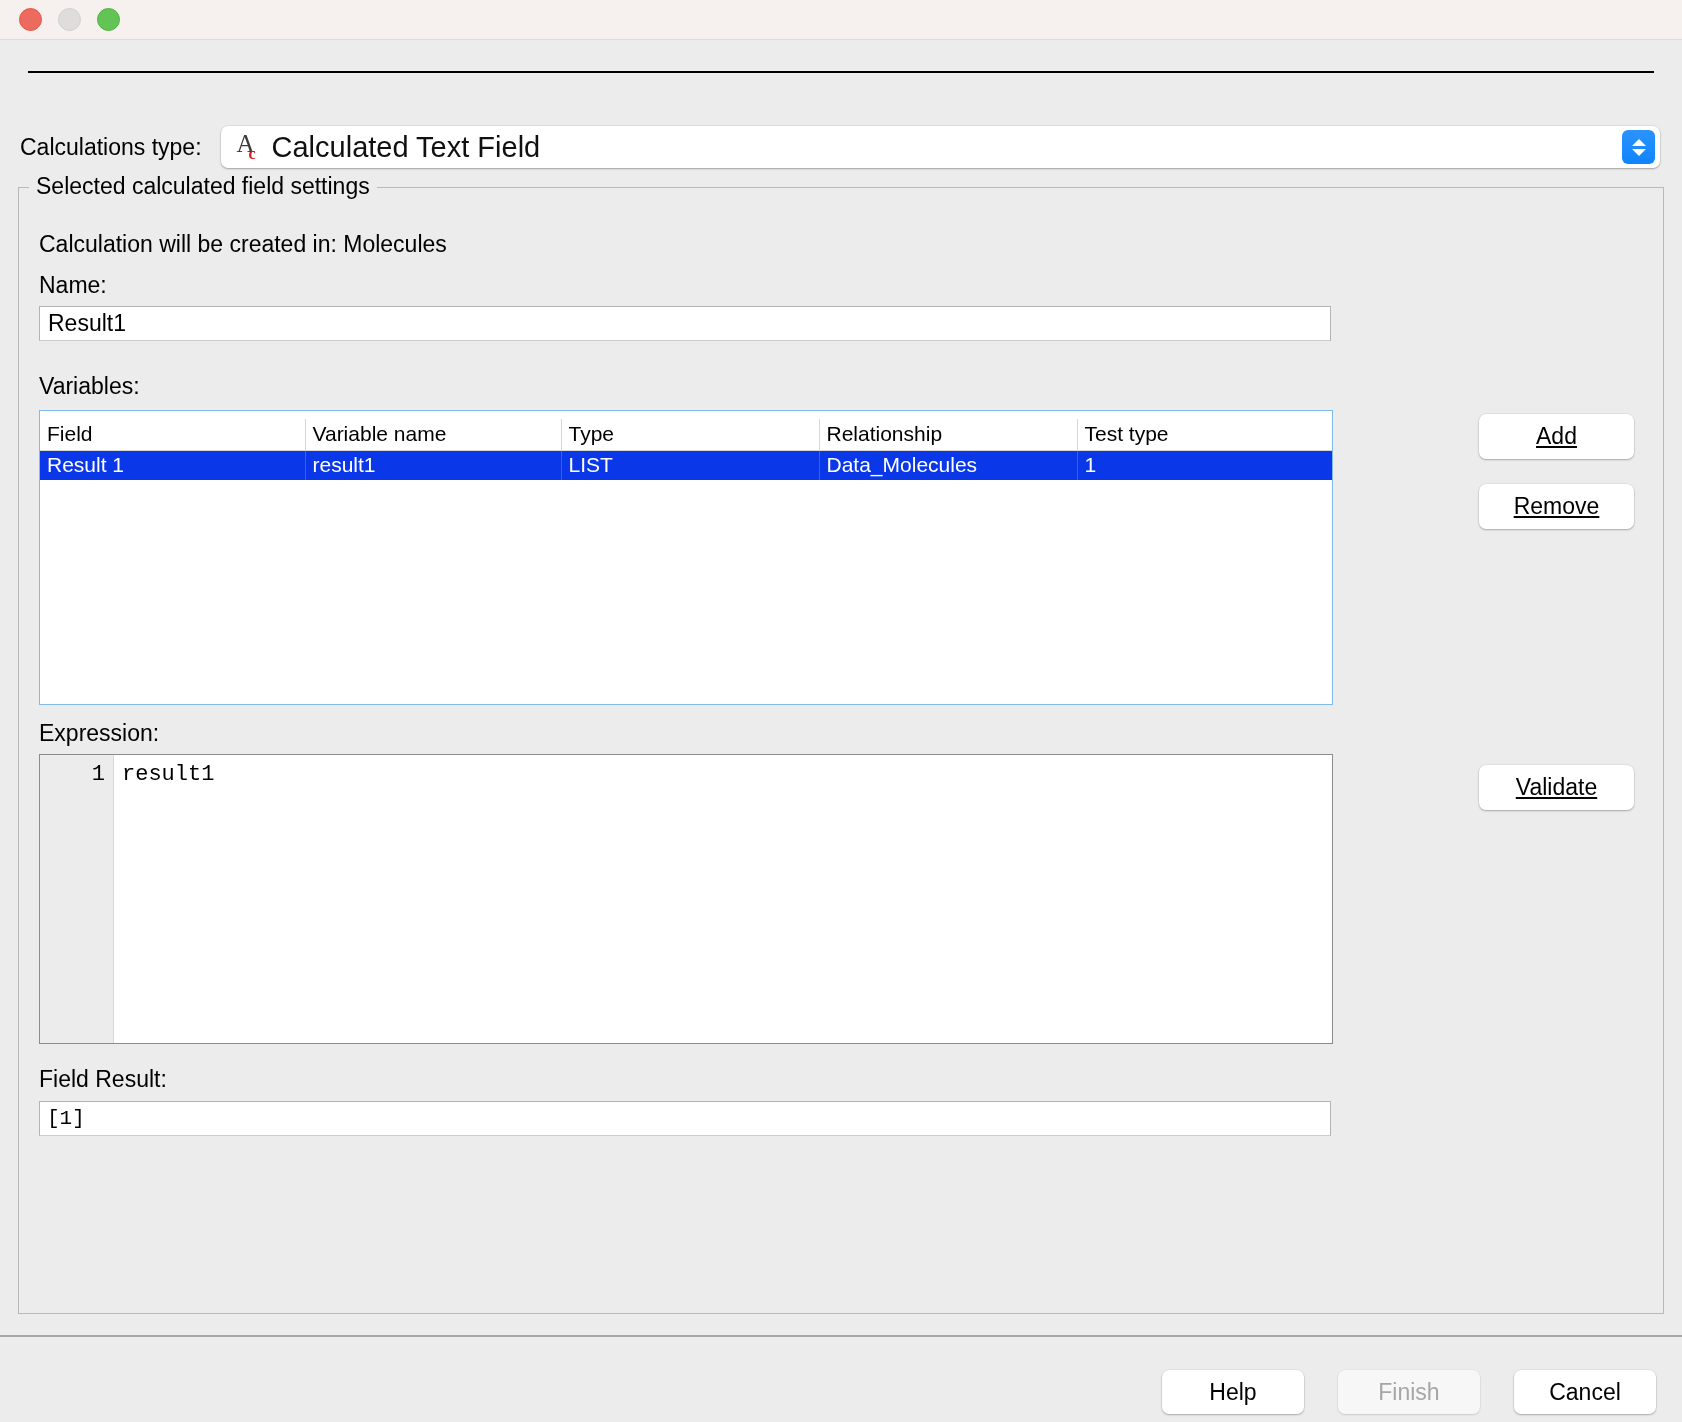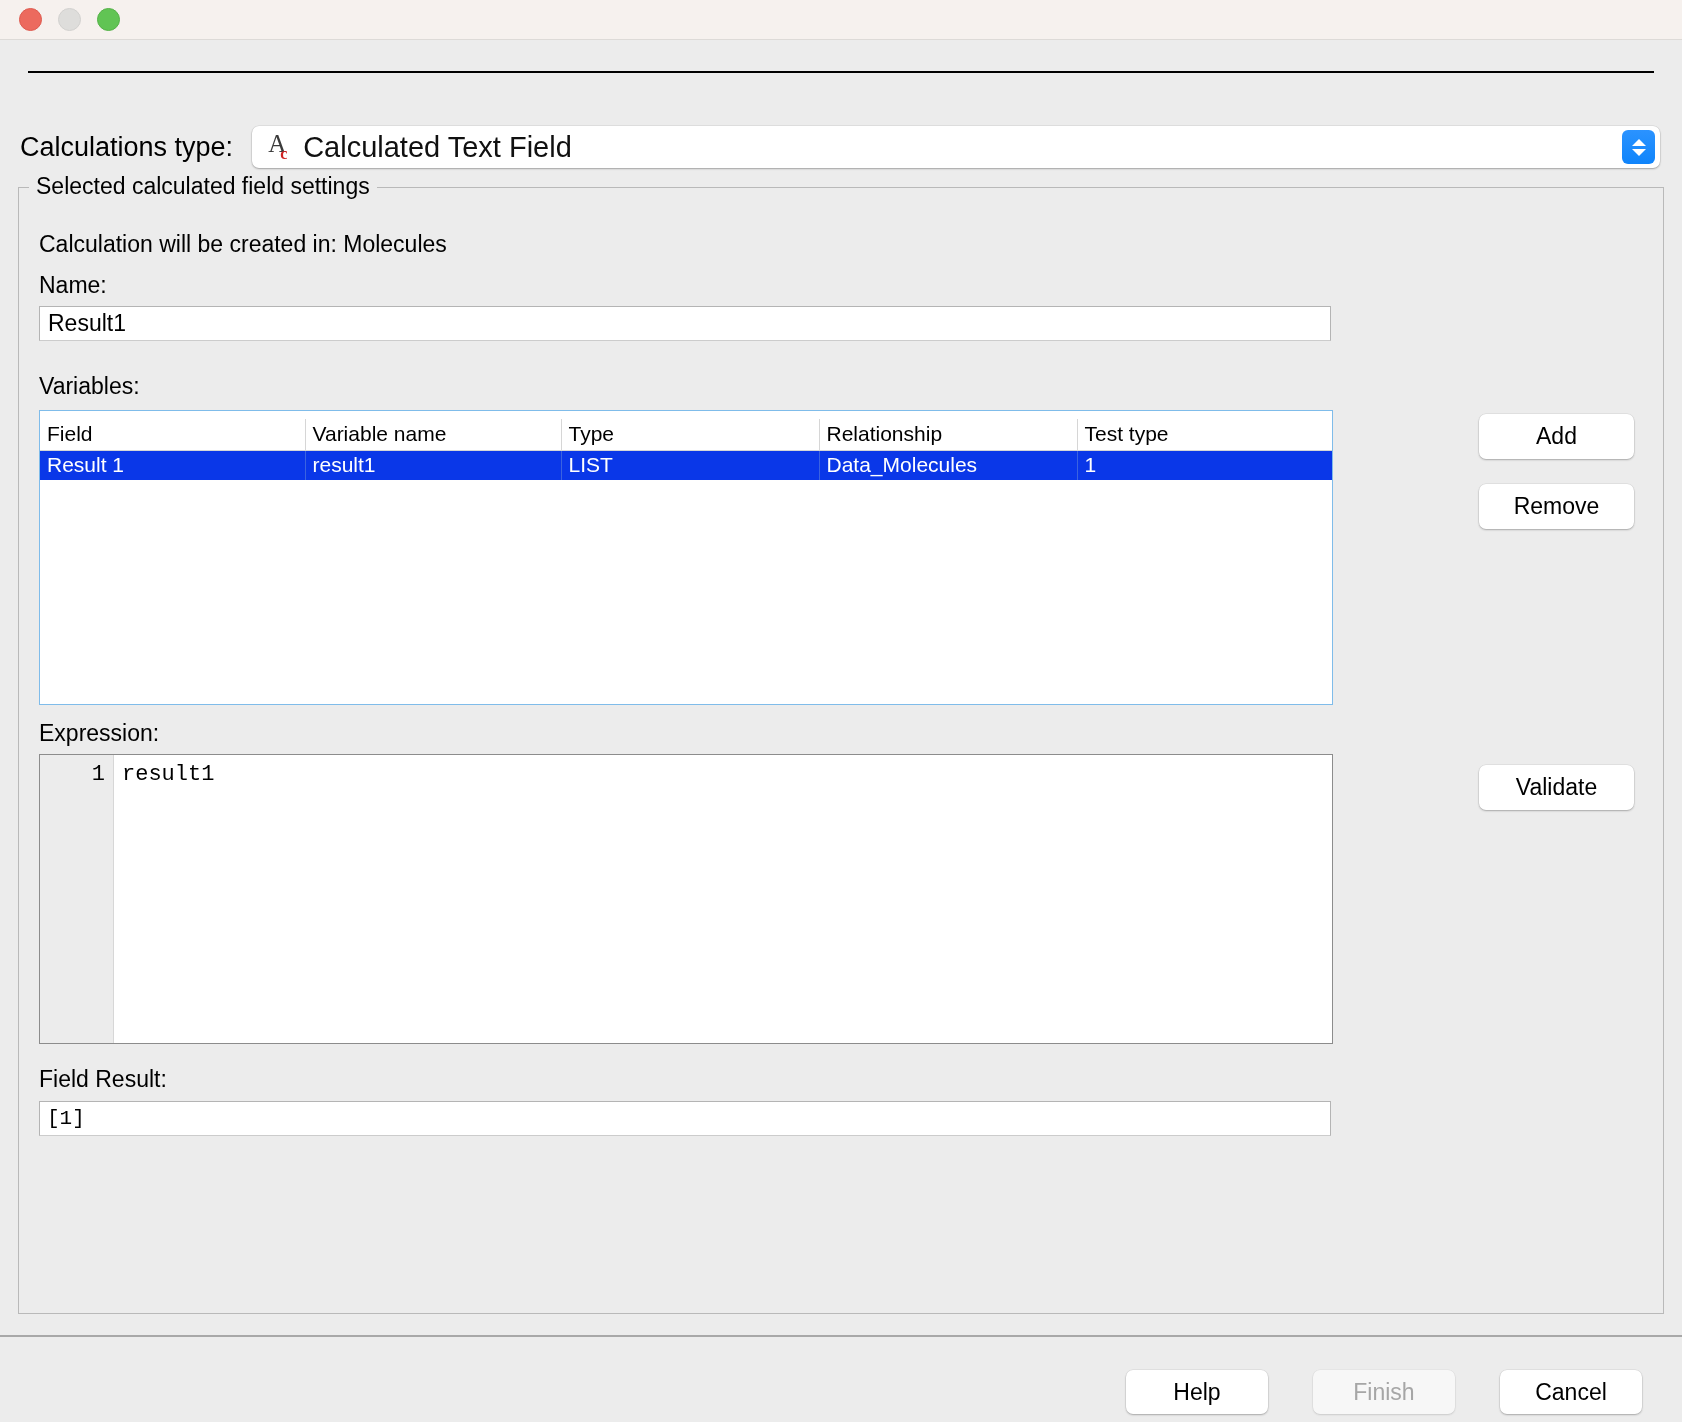--- a/index.html
+++ b/index.html
@@ -73,21 +73,21 @@
   .calctype-row {
     position: absolute;
     top: 86px;
     left: 20px;
     right: 22px;
     height: 42px;
     display: flex;
     align-items: center;
   }
   .calctype-label {
-    font-size: 27px;
+    font-size: 23px;
     color: #000;
     white-space: nowrap;
     margin-right: 19px;
   }
   .combo {
     position: relative;
     flex: 1;
     height: 42px;
     background: #ffffff;
     border-radius: 7px;
@@ -309,39 +309,40 @@
   }
   .btn.disabled {
     background: #f7f7f7;
     color: #a6a6a6;
     box-shadow: 0 1px 2px rgba(0,0,0,0.12), 0 0 0 0.5px rgba(0,0,0,0.05);
   }
   .side-btn {
     position: absolute;
     width: 155px;
     height: 45px;
+    text-decoration: underline;
   }
   .btn-add      { left: 1460px; top: 226px; }
   .btn-remove   { left: 1460px; top: 296px; }
   .btn-validate { left: 1460px; top: 577px; }
 
   
   .footer-sep {
     position: absolute;
     left: 0; right: 0;
     top: 1295px;
     height: 2px;
     background: #a8a8a8;
   }
   .footer {
     position: absolute;
-    right: 40px;
+    right: 26px;
     top: 1330px;
     display: flex;
-    gap: 45px;
+    gap: 34px;
   }
   .footer .btn {
     width: 142px;
     height: 44px;
   }
 </style>
 </head>
 <body>
 
 <div class="titlebar">

